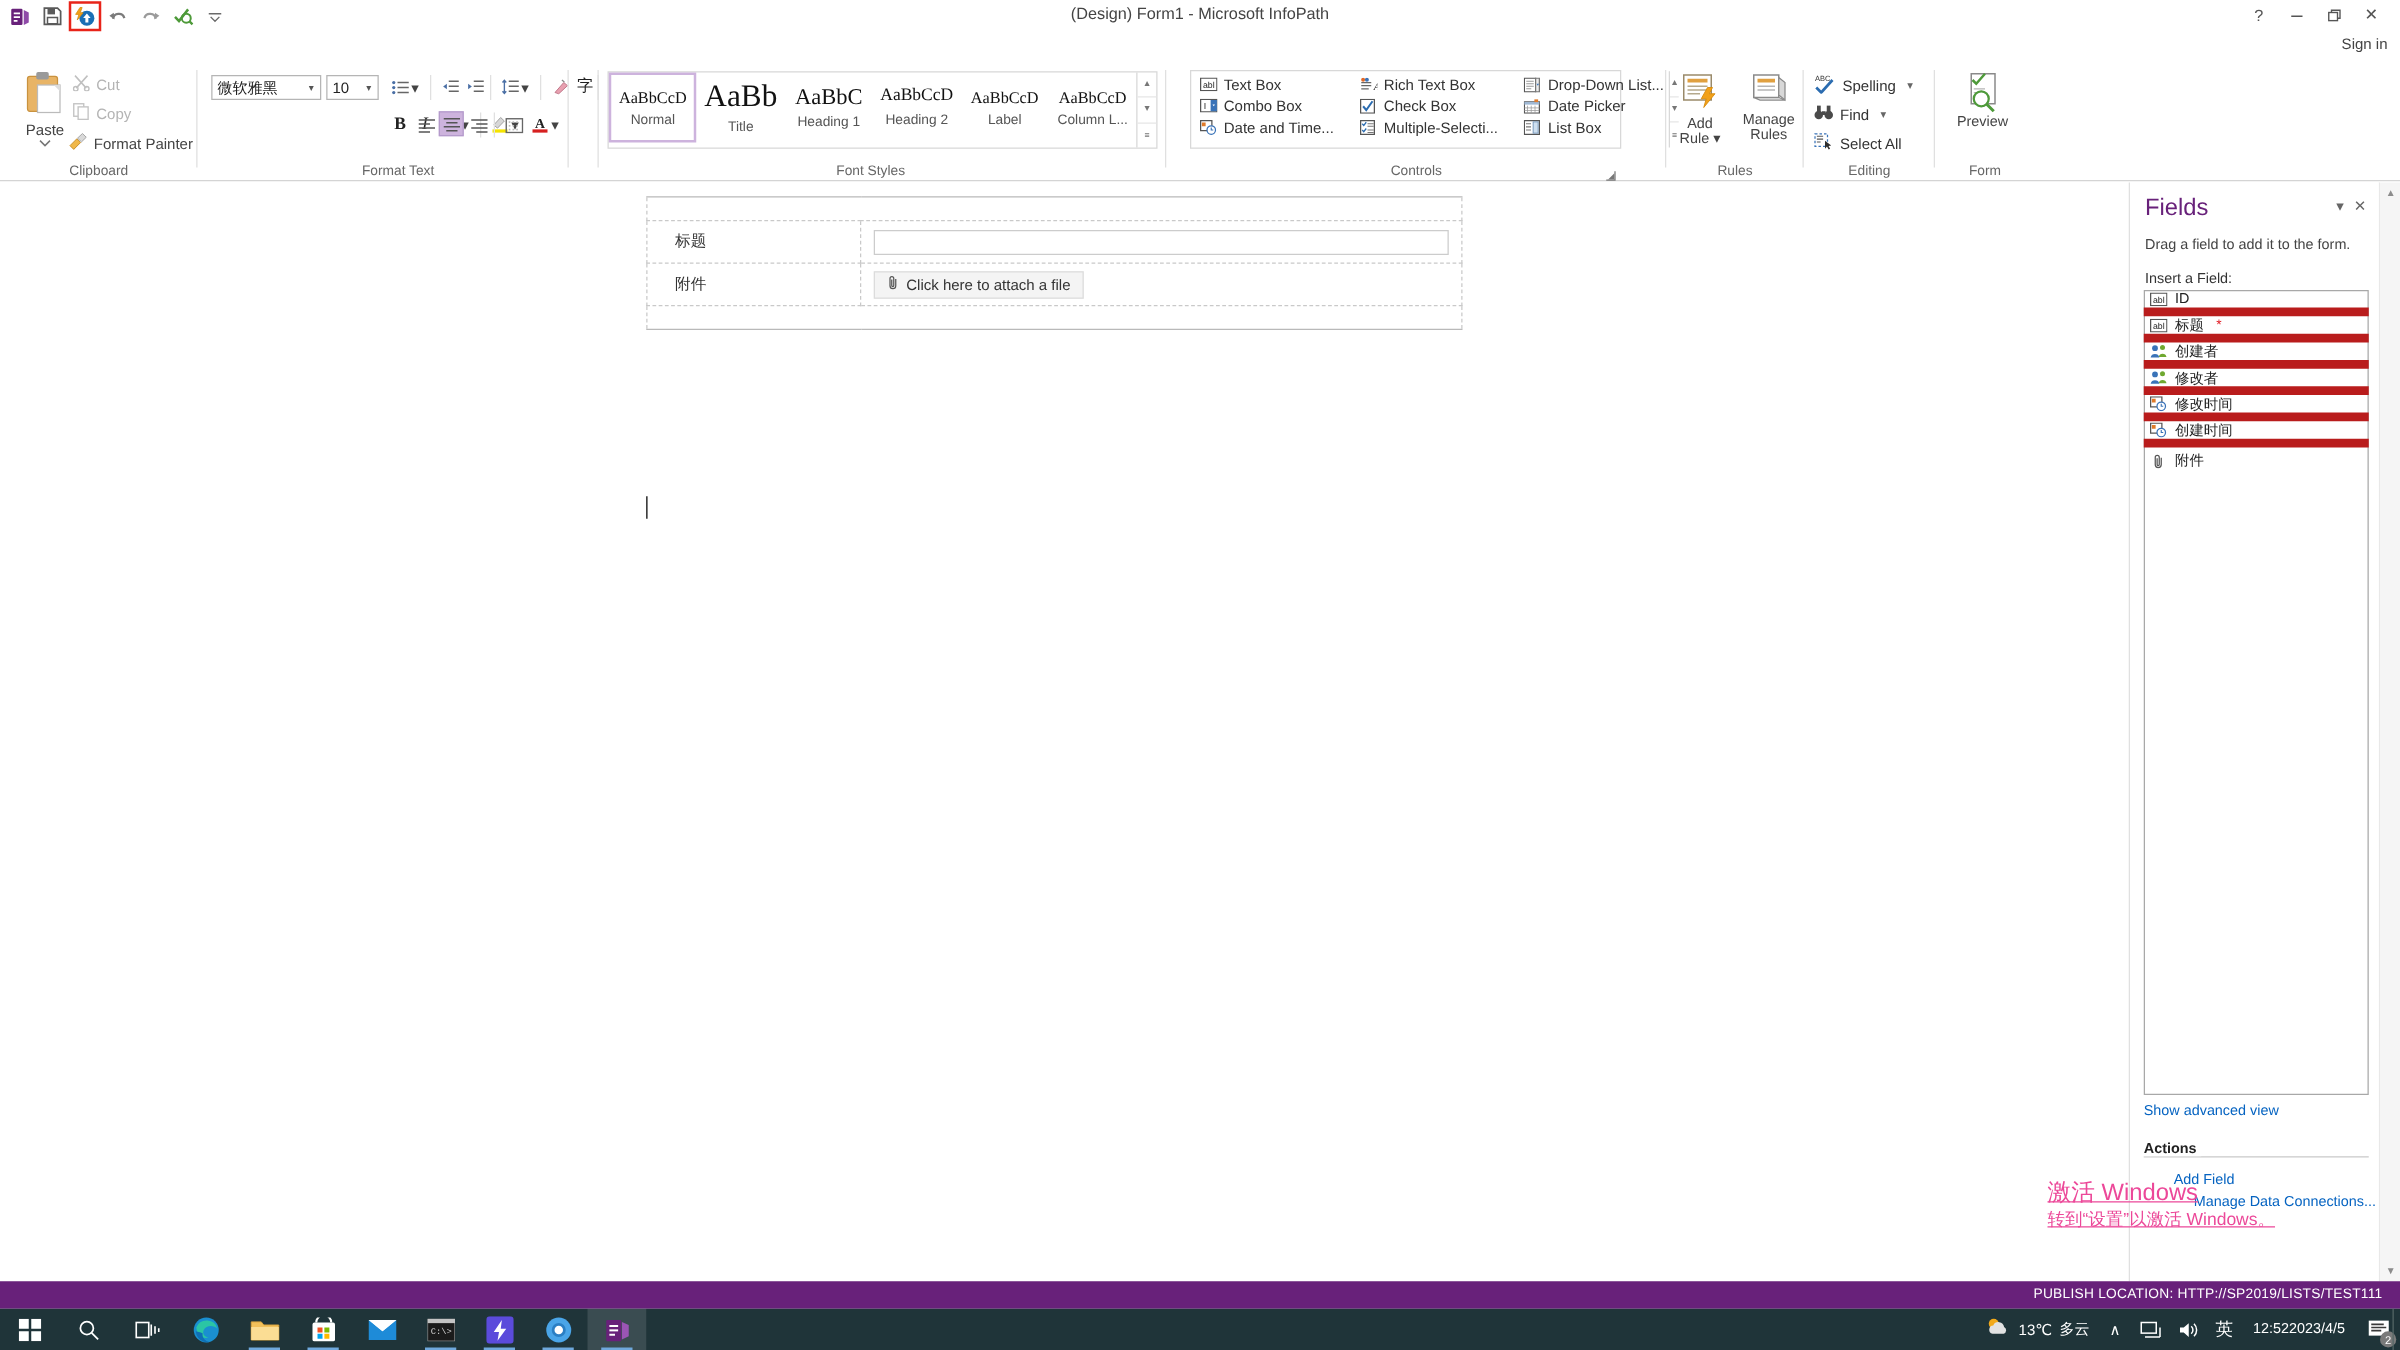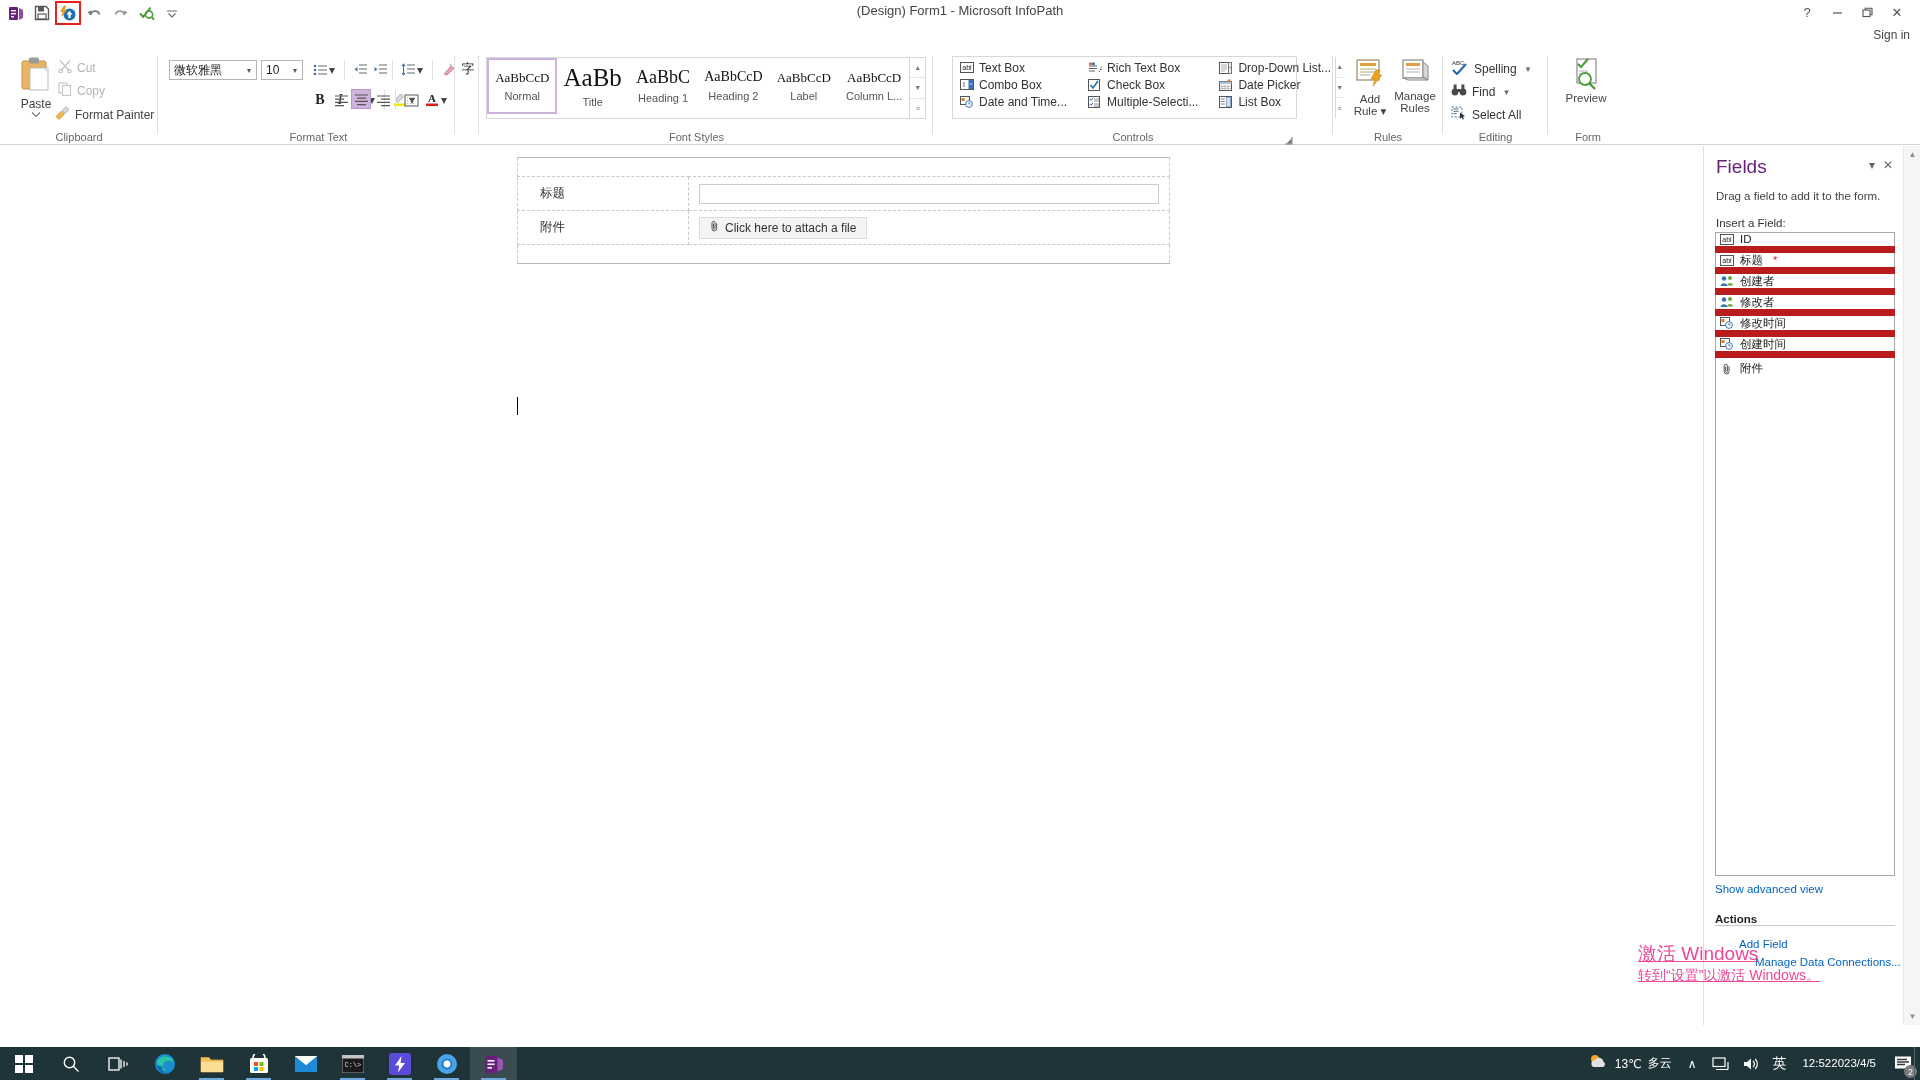--- a/index.html
+++ b/index.html
@@ -505,21 +505,21 @@
       <div class="collapsed-arrow" style="right:40px;bottom:2px;">
         <svg width="9" height="9" viewBox="0 0 9 9">
             <path d="M1 8 h7 V1" fill="none" stroke="#777" stroke-width="1"></path>
             <path d="M2.5 7.5 L7.5 2.5 L7.5 7.5z" fill="#777"></path>
           </svg>
       </div>
       <div class="gsep" style="right:0;"></div>
     </div>
 
     <div class="grp" style="left:1333px;width:110px;">
-      <div class="bigbtn" style="left:14px;top:8px;">
+      <div class="bigbtn" style="left:4px;top:8px;">
         <svg width="32" height="30" viewBox="0 0 32 30">
             <rect x="3" y="2" width="22" height="20" fill="#fff" stroke="#9a8a6a" stroke-width="1.2"></rect>
             <rect x="6" y="5" width="16" height="3" fill="#e0a040"></rect>
             <path d="M6 11h16 M6 14h16 M6 17h10" stroke="#b5a98c" stroke-width="1.1"></path>
             <path d="M22 12 L17 21 h4 l-2 7 L28 17 h-4.5 L26 12z" fill="#f2a11a" stroke="#d6890a" stroke-width=".7"></path>
           </svg>
         <div class="lbl"><span>Add</span><br><span>Rule</span> <span>▾</span></div>
       </div>
       <div class="bigbtn" style="left:56px;top:8px;width:52px;">
         <svg width="32" height="30" viewBox="0 0 32 30" style="display:block;margin:0 auto;">
@@ -706,20 +706,23 @@
     <div class="adv">Show advanced view</div>
     <div class="actions-rule"></div>
     <div class="actions-h">Actions</div>
     <div class="act-link" style="left:35px;top:792px;">Add Field</div>
     <div class="act-link" style="left:35px;top:810px;margin-left:16px;">Manage Data Connections...</div>
   </div>
 
   <div class="wm wm1">激活 Windows</div>
   <div class="wm wm2">转到“设置”以激活 Windows。</div>
 
+  <div class="statusbar">
+    <div class="status-txt">PUBLISH LOCATION: HTTP://SP2019/LISTS/TEST111</div>
+  </div>
 
   <div class="taskbar">
     <div class="tb-left">
       <div class="tb-item">
         <svg width="18" height="18" viewBox="0 0 18 18">
             <rect x="0" y="0" width="8" height="8" fill="#fff"></rect>
             <rect x="10" y="0" width="8" height="8" fill="#fff"></rect>
             <rect x="0" y="10" width="8" height="8" fill="#fff"></rect>
             <rect x="10" y="10" width="8" height="8" fill="#fff"></rect>
           </svg>

